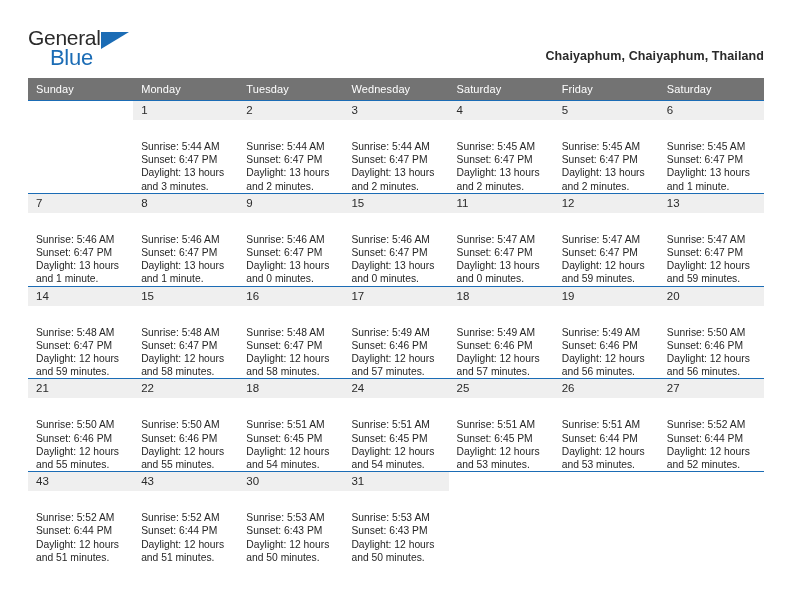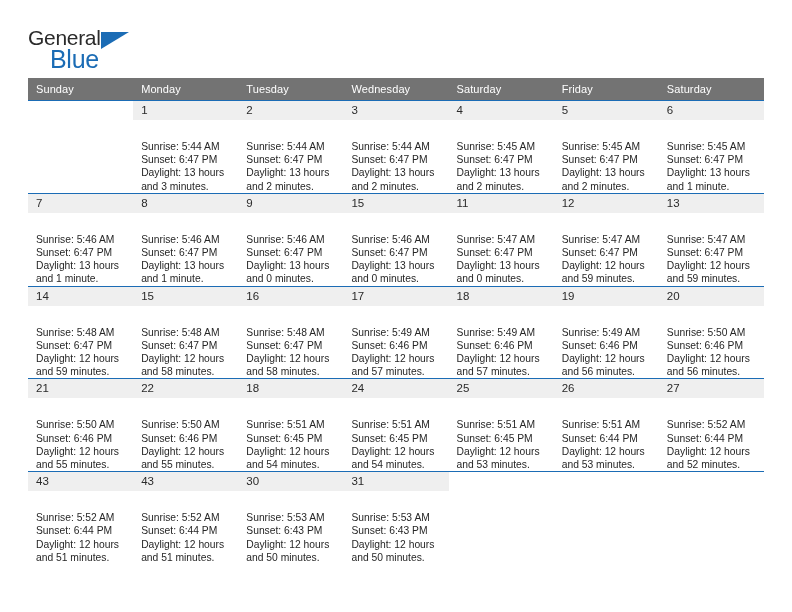--- a/index.html
+++ b/index.html
@@ -44,21 +44,21 @@
     top: 0;
     font-size: 21px;
     letter-spacing: -0.3px;
     color: #2b2b2b;
     font-family: "Liberation Sans", sans-serif;
   }
   .logo-blue {
     position: absolute;
     left: 22px;
     top: 20px;
-    font-size: 25px;
+    font-size: 22px;
     letter-spacing: -0.3px;
     color: #1b6cb5;
     font-family: "Liberation Sans", sans-serif;
   }
   .logo-triangle {
     position: absolute;
     left: 73px;
     top: 5px;
     width: 0;
     height: 0;
@@ -149,20 +149,21 @@
 
   <div class="header">
 
     <div class="logo">
       <span class="logo-general">General</span>
       <span class="logo-triangle"></span>
       <span class="logo-blue">Blue</span>
     </div>
 
     <div class="title-block">
+      <div class="cal-location">Chaiyaphum, Chaiyaphum, Thailand</div>
     </div>
 
   </div>
 
   <table class="calendar">
     <thead>
       <tr>
           <th>Sunday</th>
           <th>Monday</th>
           <th>Tuesday</th>

